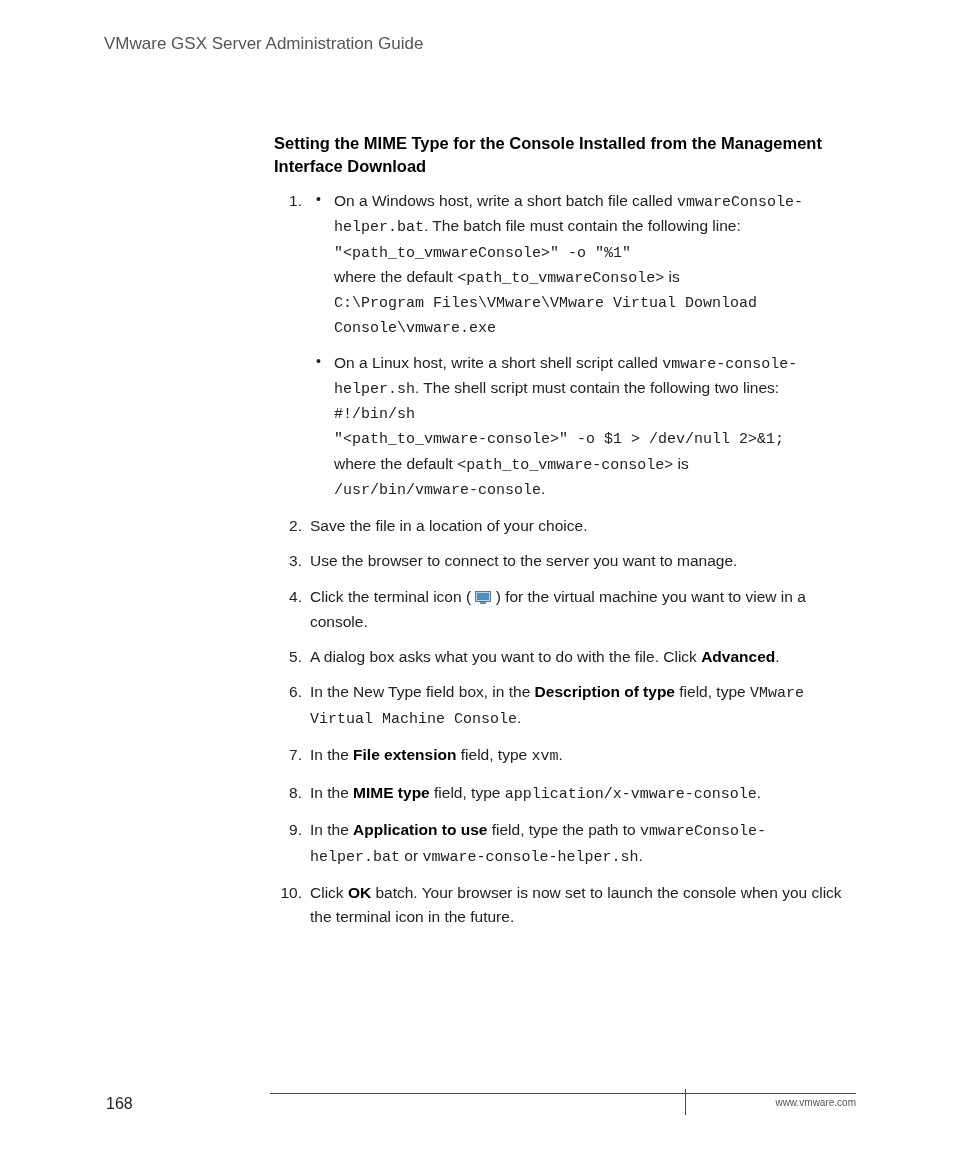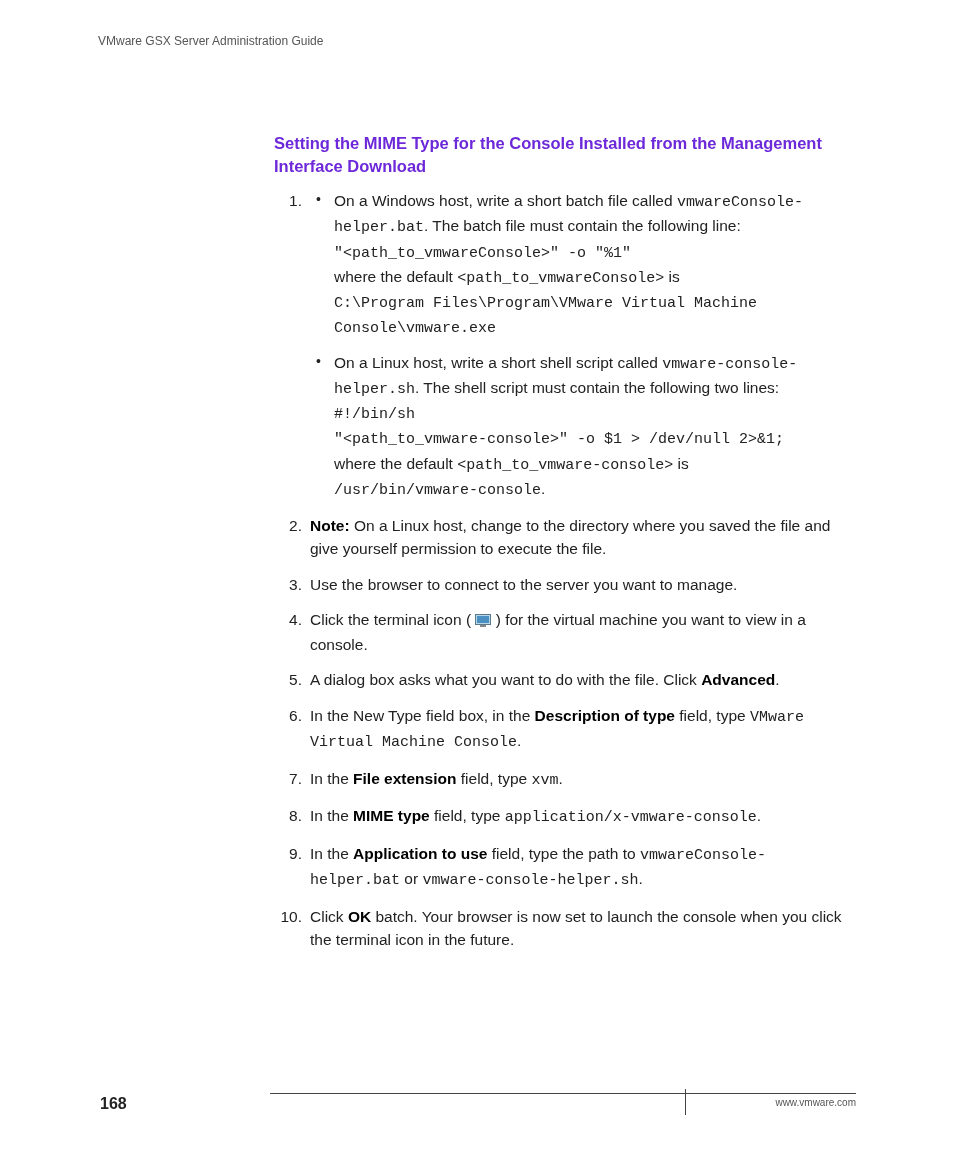--- a/index.html
+++ b/index.html
@@ -8,36 +8,36 @@
     height: 1159px;
     background: #fff;
     font-family: "Segoe UI", "Helvetica Neue", Arial, sans-serif;
     color: #222;
     position: relative;
     font-weight: 300;
   }
   .header {
     position: absolute;
     top: 34px;
-    left: 98px;
-    font-size: 12px;
+    left: 104px;
+    font-size: 17px;
     color: #555;
     font-weight: 300;
   }
   .content {
     position: absolute;
     top: 132px;
     left: 274px;
     width: 580px;
   }
   .section-heading {
     font-weight: 700;
     font-size: 16.5px;
     line-height: 1.4;
-    color: #6d28d9;
+    color: #000000;
     margin-bottom: 10px;
   }
   ol.steps {
     list-style: none;
     counter-reset: step;
   }
   ol.steps > li {
     counter-increment: step;
     position: relative;
     padding-left: 36px;
@@ -96,23 +96,23 @@
   }
   .footer-divider {
     position: absolute;
     top: -4px;
     right: 170px;
     height: 26px;
     border-left: 1px solid #444;
   }
   .page-num {
     position: absolute;
-    left: 2px;
+    left: 8px;
     top: 2px;
-    font-weight: 700;
+    font-weight: 400;
     font-size: 16px;
   }
   .footer-url {
     position: absolute;
     right: 0;
     top: 4px;
     font-size: 10px;
     color: #555;
   }
 </style>
@@ -126,36 +126,34 @@
   <div class="section-heading">Setting the MIME Type for the Console Installed from the Management Interface Download</div>
 
   <ol class="steps">
 
     <li>
       <ul class="bullets">
         <li>
           <span>On a Windows host, write a short batch file called </span><span class="mono">vmwareConsole-helper.bat</span><span>. The batch file must contain the following line:</span><br>
           <span class="mono">"&lt;path_to_vmwareConsole&gt;" -o "%1"</span><br>
           <span>where the default </span><span class="mono">&lt;path_to_vmwareConsole&gt;</span><span> is</span><br>
-          <span class="mono">C:\Program Files\Program\VMware Virtual Machine Console\vmware.exe</span>
+          <span class="mono">C:\Program Files\VMware\VMware Virtual Download Console\vmware.exe</span>
         </li>
         <li>
           <span>On a Linux host, write a short shell script called </span><span class="mono">vmware-console-helper.sh</span><span>. The shell script must contain the following two lines:</span><br>
           <span class="mono">#!/bin/sh</span><br>
           <span class="mono">"&lt;path_to_vmware-console&gt;" -o $1 &gt; /dev/null 2&gt;&amp;1;</span><br>
           <span>where the default </span><span class="mono">&lt;path_to_vmware-console&gt;</span><span> is</span><br>
           <span class="mono">/usr/bin/vmware-console</span><span>.</span>
         </li>
       </ul>
     </li>
 
     <li>
-      <div class="note-block">
-        <span class="bold">Note:</span><span>  On a Linux host, change to the directory where you saved the file and give yourself permission to execute the file.</span>
-      </div>
+      <span>Save the file in a location of your choice.</span>
     </li>
 
     <li><span>Use the browser to connect to the server you want to manage.</span></li>
 
     <li>
       <span>Click the terminal icon ( </span><span class="terminal-icon"><svg width="16" height="13" viewBox="0 0 16 13">
             <rect x="0.5" y="0.5" width="15" height="10" fill="#b8d8e8" stroke="#5a7a8a" stroke-width="1"></rect>
             <rect x="2" y="2" width="12" height="7" fill="#4a90c2"></rect>
             <rect x="5" y="11" width="6" height="2" fill="#888"></rect>
           </svg></span><span> ) for the virtual machine you want to view in a console.</span>

